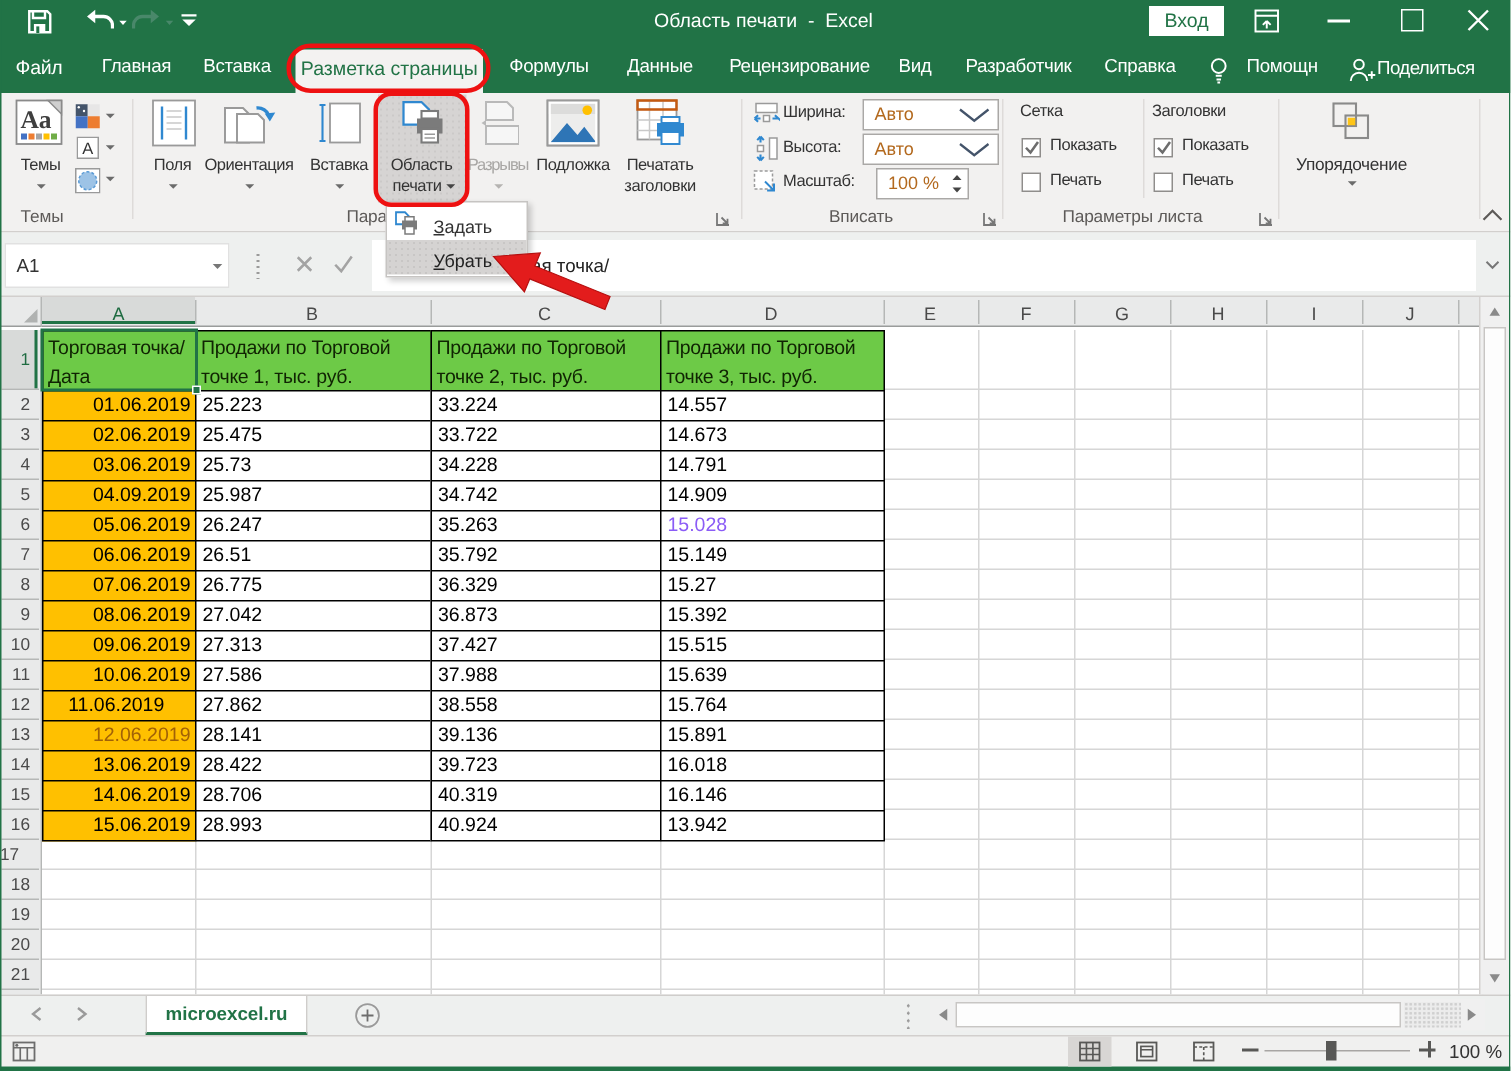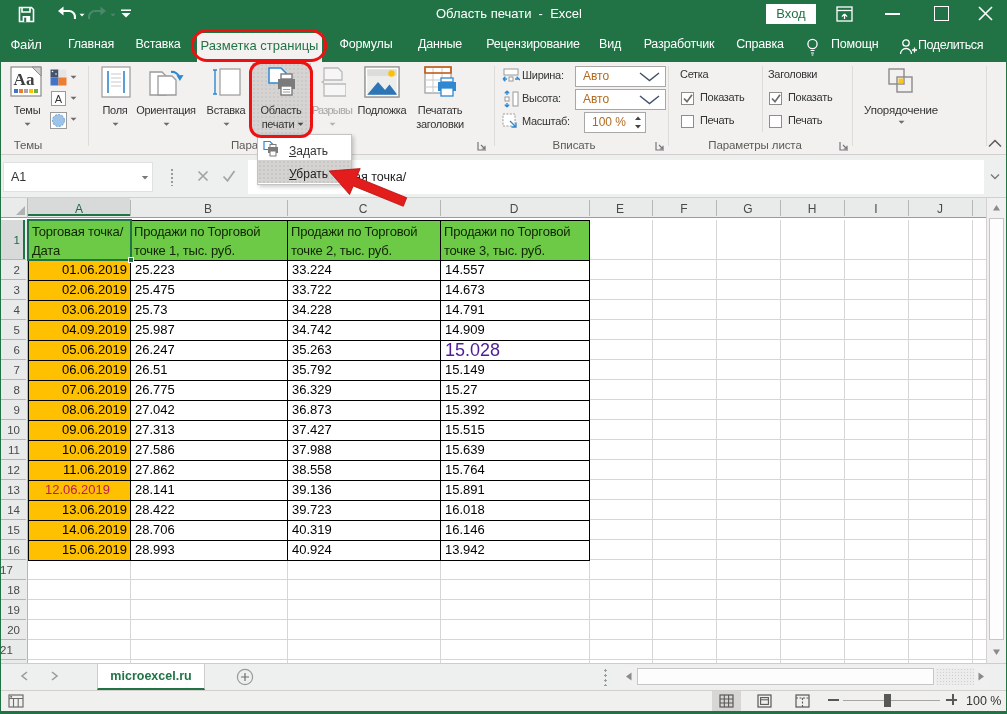--- a/index.html
+++ b/index.html
@@ -347,21 +347,21 @@
 <div class="abs" style="left:0;top:540px;width:20px;height:20px;font-size:11.5px;color:#4a4a4a;text-align:right;line-height:20px">16</div>
 <div class="abs" style="left:1px;top:559px;width:25px;height:1px;background:#b5b7b6"></div>
 <div class="abs" style="left:0;top:560px;width:20px;height:20px;font-size:11.5px;color:#4a4a4a;line-height:20px">17</div>
 <div class="abs" style="left:1px;top:579px;width:25px;height:1px;background:#b5b7b6"></div>
 <div class="abs" style="left:0;top:580px;width:20px;height:20px;font-size:11.5px;color:#4a4a4a;text-align:right;line-height:20px">18</div>
 <div class="abs" style="left:1px;top:599px;width:25px;height:1px;background:#b5b7b6"></div>
 <div class="abs" style="left:0;top:600px;width:20px;height:20px;font-size:11.5px;color:#4a4a4a;text-align:right;line-height:20px">19</div>
 <div class="abs" style="left:1px;top:619px;width:25px;height:1px;background:#b5b7b6"></div>
 <div class="abs" style="left:0;top:620px;width:20px;height:20px;font-size:11.5px;color:#4a4a4a;text-align:right;line-height:20px">20</div>
 <div class="abs" style="left:1px;top:639px;width:25px;height:1px;background:#b5b7b6"></div>
-<div class="abs" style="left:0;top:640px;width:20px;height:20px;font-size:11.5px;color:#4a4a4a;line-height:20px">21</div>
+<div class="abs" style="left:0;top:640px;width:20px;height:20px;font-size:11.5px;color:#4a4a4a;text-align:right;line-height:20px">21</div>
 <div class="abs" style="left:1px;top:659px;width:25px;height:1px;background:#b5b7b6"></div>
 <div class="abs" style="left:130px;top:220px;width:1px;height:443px;background:#d6d6d6"></div>
 <div class="abs" style="left:287px;top:220px;width:1px;height:443px;background:#d6d6d6"></div>
 <div class="abs" style="left:440px;top:220px;width:1px;height:443px;background:#d6d6d6"></div>
 <div class="abs" style="left:589px;top:220px;width:1px;height:443px;background:#d6d6d6"></div>
 <div class="abs" style="left:652px;top:220px;width:1px;height:443px;background:#d6d6d6"></div>
 <div class="abs" style="left:716px;top:220px;width:1px;height:443px;background:#d6d6d6"></div>
 <div class="abs" style="left:780px;top:220px;width:1px;height:443px;background:#d6d6d6"></div>
 <div class="abs" style="left:844px;top:220px;width:1px;height:443px;background:#d6d6d6"></div>
 <div class="abs" style="left:908px;top:220px;width:1px;height:443px;background:#d6d6d6"></div>
@@ -432,21 +432,21 @@
 <div class="abs tt" style="left:292px;top:320px;font-size:13px;color:#000;line-height:20px">34.742</div>
 <div class="abs" style="left:440px;top:320px;width:150px;height:21px;background:#fff;border:1px solid #000"></div>
 <div class="abs tt" style="left:445px;top:320px;font-size:13px;color:#000;line-height:20px">14.909</div>
 <div class="abs" style="left:28px;top:340px;width:103px;height:21px;background:#ffc000;border:1px solid #000"></div>
 <div class="abs tt" style="left:28px;top:340px;width:99px;font-size:13px;color:#000;text-align:right;line-height:20px">05.06.2019</div>
 <div class="abs" style="left:130px;top:340px;width:158px;height:21px;background:#fff;border:1px solid #000"></div>
 <div class="abs tt" style="left:135px;top:340px;font-size:13px;color:#000;line-height:20px">26.247</div>
 <div class="abs" style="left:287px;top:340px;width:154px;height:21px;background:#fff;border:1px solid #000"></div>
 <div class="abs tt" style="left:292px;top:340px;font-size:13px;color:#000;line-height:20px">35.263</div>
 <div class="abs" style="left:440px;top:340px;width:150px;height:21px;background:#fff;border:1px solid #000"></div>
-<div class="abs tt" style="left:445px;top:340px;font-size:18px;color:#4c1d95;line-height:20px">15.028</div>
+<div class="abs tt" style="left:445px;top:340px;font-size:13px;color:#8b5cf6;line-height:20px">15.028</div>
 <div class="abs" style="left:28px;top:360px;width:103px;height:21px;background:#ffc000;border:1px solid #000"></div>
 <div class="abs tt" style="left:28px;top:360px;width:99px;font-size:13px;color:#000;text-align:right;line-height:20px">06.06.2019</div>
 <div class="abs" style="left:130px;top:360px;width:158px;height:21px;background:#fff;border:1px solid #000"></div>
 <div class="abs tt" style="left:135px;top:360px;font-size:13px;color:#000;line-height:20px">26.51</div>
 <div class="abs" style="left:287px;top:360px;width:154px;height:21px;background:#fff;border:1px solid #000"></div>
 <div class="abs tt" style="left:292px;top:360px;font-size:13px;color:#000;line-height:20px">35.792</div>
 <div class="abs" style="left:440px;top:360px;width:150px;height:21px;background:#fff;border:1px solid #000"></div>
 <div class="abs tt" style="left:445px;top:360px;font-size:13px;color:#000;line-height:20px">15.149</div>
 <div class="abs" style="left:28px;top:380px;width:103px;height:21px;background:#ffc000;border:1px solid #000"></div>
 <div class="abs tt" style="left:28px;top:380px;width:99px;font-size:13px;color:#000;text-align:right;line-height:20px">07.06.2019</div>
@@ -474,29 +474,29 @@
 <div class="abs tt" style="left:445px;top:420px;font-size:13px;color:#000;line-height:20px">15.515</div>
 <div class="abs" style="left:28px;top:440px;width:103px;height:21px;background:#ffc000;border:1px solid #000"></div>
 <div class="abs tt" style="left:28px;top:440px;width:99px;font-size:13px;color:#000;text-align:right;line-height:20px">10.06.2019</div>
 <div class="abs" style="left:130px;top:440px;width:158px;height:21px;background:#fff;border:1px solid #000"></div>
 <div class="abs tt" style="left:135px;top:440px;font-size:13px;color:#000;line-height:20px">27.586</div>
 <div class="abs" style="left:287px;top:440px;width:154px;height:21px;background:#fff;border:1px solid #000"></div>
 <div class="abs tt" style="left:292px;top:440px;font-size:13px;color:#000;line-height:20px">37.988</div>
 <div class="abs" style="left:440px;top:440px;width:150px;height:21px;background:#fff;border:1px solid #000"></div>
 <div class="abs tt" style="left:445px;top:440px;font-size:13px;color:#000;line-height:20px">15.639</div>
 <div class="abs" style="left:28px;top:460px;width:103px;height:21px;background:#ffc000;border:1px solid #000"></div>
-<div class="abs tt" style="left:28px;top:460px;width:99px;font-size:13px;color:#000;text-align:right;line-height:20px">11.06.2019</div>
+<div class="abs tt" style="left:28px;top:460px;width:99px;font-size:13px;color:#000;text-align:center;line-height:20px">11.06.2019</div>
 <div class="abs" style="left:130px;top:460px;width:158px;height:21px;background:#fff;border:1px solid #000"></div>
 <div class="abs tt" style="left:135px;top:460px;font-size:13px;color:#000;line-height:20px">27.862</div>
 <div class="abs" style="left:287px;top:460px;width:154px;height:21px;background:#fff;border:1px solid #000"></div>
 <div class="abs tt" style="left:292px;top:460px;font-size:13px;color:#000;line-height:20px">38.558</div>
 <div class="abs" style="left:440px;top:460px;width:150px;height:21px;background:#fff;border:1px solid #000"></div>
 <div class="abs tt" style="left:445px;top:460px;font-size:13px;color:#000;line-height:20px">15.764</div>
 <div class="abs" style="left:28px;top:480px;width:103px;height:21px;background:#ffc000;border:1px solid #000"></div>
-<div class="abs tt" style="left:28px;top:480px;width:99px;font-size:13px;color:#be185d;text-align:center;line-height:20px">12.06.2019</div>
+<div class="abs tt" style="left:28px;top:480px;width:99px;font-size:13px;color:#a16207;text-align:right;line-height:20px">12.06.2019</div>
 <div class="abs" style="left:130px;top:480px;width:158px;height:21px;background:#fff;border:1px solid #000"></div>
 <div class="abs tt" style="left:135px;top:480px;font-size:13px;color:#000;line-height:20px">28.141</div>
 <div class="abs" style="left:287px;top:480px;width:154px;height:21px;background:#fff;border:1px solid #000"></div>
 <div class="abs tt" style="left:292px;top:480px;font-size:13px;color:#000;line-height:20px">39.136</div>
 <div class="abs" style="left:440px;top:480px;width:150px;height:21px;background:#fff;border:1px solid #000"></div>
 <div class="abs tt" style="left:445px;top:480px;font-size:13px;color:#000;line-height:20px">15.891</div>
 <div class="abs" style="left:28px;top:500px;width:103px;height:21px;background:#ffc000;border:1px solid #000"></div>
 <div class="abs tt" style="left:28px;top:500px;width:99px;font-size:13px;color:#000;text-align:right;line-height:20px">13.06.2019</div>
 <div class="abs" style="left:130px;top:500px;width:158px;height:21px;background:#fff;border:1px solid #000"></div>
 <div class="abs tt" style="left:135px;top:500px;font-size:13px;color:#000;line-height:20px">28.422</div>

